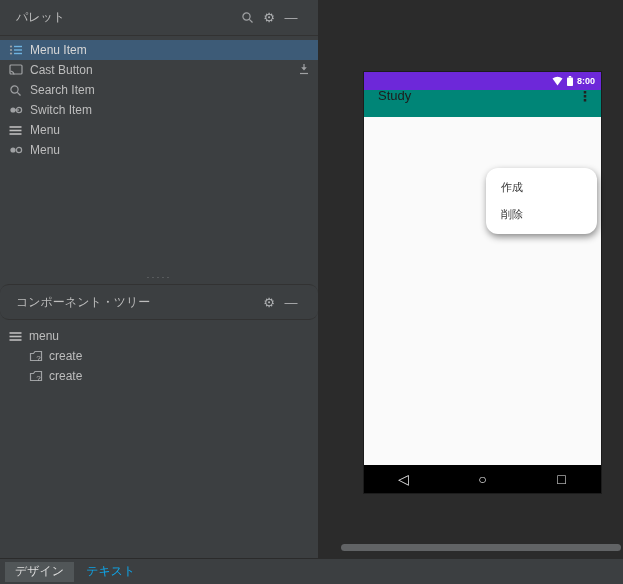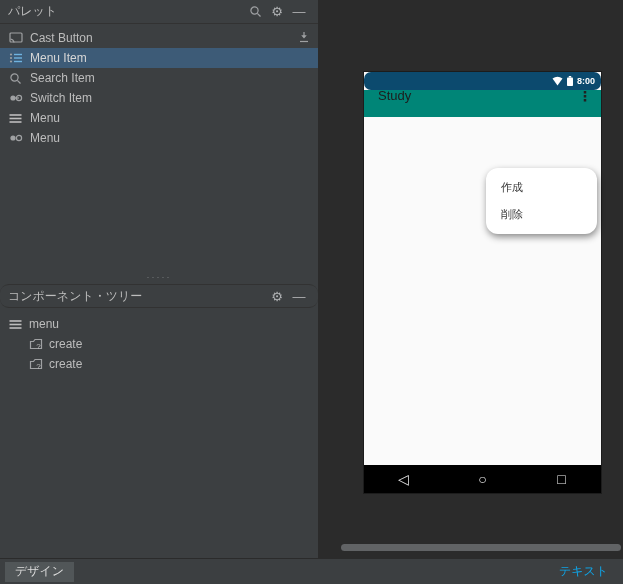--- a/index.html
+++ b/index.html
@@ -10,22 +10,22 @@
     overflow: hidden;
   }
   .app { position: relative; width: 623px; height: 584px; background: #2b2b2b; }
 
   
   .left-panel {
     position: absolute; left: 0; top: 0; width: 319px; height: 558px;
     background: #3c3f41; border-right: 1px solid #2b2b2b;
   }
   .panel-header {
-    height: 24px; display: flex; align-items: center;
-    padding: 0 8px; border-bottom: 1px solid #323232;
+    height: 36px; display: flex; align-items: center;
+    padding: 0 16px; border-bottom: 1px solid #323232;
     color: #bdbdbd; font-size: 12px;
   }
   .panel-header .title { flex: 0 0 auto; }
   .panel-header .spacer { flex: 1; }
   .hdr-btn {
     width: 22px; height: 22px; display: flex; align-items: center; justify-content: center;
     color: #afb1b3; font-size: 13px; cursor: default;
   }
   .hdr-btn svg { display: block; }
 
@@ -60,22 +60,22 @@
   
   .design-surface {
     position: absolute; left: 320px; top: 0; width: 303px; height: 558px;
     background: #2b2b2b;
   }
   .device {
     position: absolute; left: 44px; top: 72px; width: 237px; height: 421px;
     background: #fafafa; box-shadow: 0 0 0 1px rgba(0,0,0,.35);
   }
   .statusbar {
-    height: 18px; background: #0c4a6e; display: flex; align-items: center;
-    justify-content: flex-end; gap: 4px; padding: 0 6px; color: #fff; border-radius: 7px;
+    height: 18px; background: #6d28d9; display: flex; align-items: center;
+    justify-content: flex-end; gap: 4px; padding: 0 6px; color: #fff;
   }
   .statusbar .time { font-size: 9px; font-weight: bold; }
   .actionbar {
     height: 27px; background: #008577; display: flex; align-items: center;
     padding: 0 8px 16px 14px; color: #1d1d1d;
   }
   .actionbar .app-title { font-size: 13px; font-weight: 500; flex: 1; }
   .actionbar .overflow { font-size: 14px; font-weight: bold; color: #212121; width: 16px; text-align: center; }
   .screen-content { position: relative; height: 348px; background: #fafafa; }
   .popup-menu {
@@ -97,21 +97,21 @@
   }
   .hscrollbar {
     position: absolute; left: 21px; top: 544px; width: 280px; height: 7px;
     background: #616365; border-radius: 4px;
   }
 
   
   .bottom-bar {
     position: absolute; left: 0; top: 558px; width: 623px; height: 26px;
     background: #3c3f41; border-top: 1px solid #2b2b2b;
-    display: flex; align-items: center; padding: 0 5px; gap: 2px; justify-content: space-between;
+    display: flex; align-items: center; padding: 0 5px; gap: 2px;
   }
   .mode-tab {
     height: 20px; display: flex; align-items: center; padding: 0 10px;
     font-size: 12px; color: #0ea5e9; cursor: default;
   }
   .mode-tab.active { background: #515658; color: #dddddd; }
 
   svg .st { stroke: #9fa1a3; fill: none; stroke-width: 1.2; }
   svg .fl { fill: #9fa1a3; }
 </style>
@@ -134,49 +134,49 @@
       <span class="hdr-btn">
         <span>⚙</span>
       </span>
       <span class="hdr-btn">
         <span>—</span>
       </span>
     </div>
 
     <div class="palette-list">
 
-      <div class="p-row">
-        <span class="ic">
-          <svg width="14" height="12" viewBox="0 0 14 12">
-            <rect class="st" x="1" y="1" width="12" height="9" rx="1"></rect>
-            <path class="st" d="M1.5 7 A4 4 0 0 1 5 10.5"></path>
-          </svg>
-        </span>
-        <span class="lbl">Cast Button</span>
-        <span class="trail">
-          <svg width="12" height="12" viewBox="0 0 12 12">
-            <path class="fl" d="M6 1 v5 M3.2 4.2 L6 7.5 L8.8 4.2 Z"></path>
-            <line class="st" x1="6" y1="1" x2="6" y2="5"></line>
-            <line class="st" x1="2" y1="10.5" x2="10" y2="10.5"></line>
-          </svg>
-        </span>
-      </div>
-
       <div class="p-row selected">
         <span class="ic">
           <svg width="14" height="12" viewBox="0 0 14 12">
             <circle class="fl" cx="2" cy="2.5" r="1.1" fill="#6fb3e0"></circle>
             <circle class="fl" cx="2" cy="6" r="1.1" fill="#6fb3e0"></circle>
             <circle class="fl" cx="2" cy="9.5" r="1.1" fill="#6fb3e0"></circle>
             <line x1="5" y1="2.5" x2="13" y2="2.5" stroke="#6fb3e0" stroke-width="1.4"></line>
             <line x1="5" y1="6" x2="13" y2="6" stroke="#6fb3e0" stroke-width="1.4"></line>
             <line x1="5" y1="9.5" x2="13" y2="9.5" stroke="#6fb3e0" stroke-width="1.4"></line>
           </svg>
         </span>
         <span class="lbl">Menu Item</span>
+      </div>
+
+      <div class="p-row">
+        <span class="ic">
+          <svg width="14" height="12" viewBox="0 0 14 12">
+            <rect class="st" x="1" y="1" width="12" height="9" rx="1"></rect>
+            <path class="st" d="M1.5 7 A4 4 0 0 1 5 10.5"></path>
+          </svg>
+        </span>
+        <span class="lbl">Cast Button</span>
+        <span class="trail">
+          <svg width="12" height="12" viewBox="0 0 12 12">
+            <path class="fl" d="M6 1 v5 M3.2 4.2 L6 7.5 L8.8 4.2 Z"></path>
+            <line class="st" x1="6" y1="1" x2="6" y2="5"></line>
+            <line class="st" x1="2" y1="10.5" x2="10" y2="10.5"></line>
+          </svg>
+        </span>
       </div>
 
       <div class="p-row">
         <span class="ic">
           <svg width="13" height="13" viewBox="0 0 13 13">
             <circle class="st" cx="5.5" cy="5.5" r="3.6"></circle>
             <line class="st" x1="8.3" y1="8.3" x2="11.5" y2="11.5"></line>
           </svg>
         </span>
         <span class="lbl">Search Item</span>

